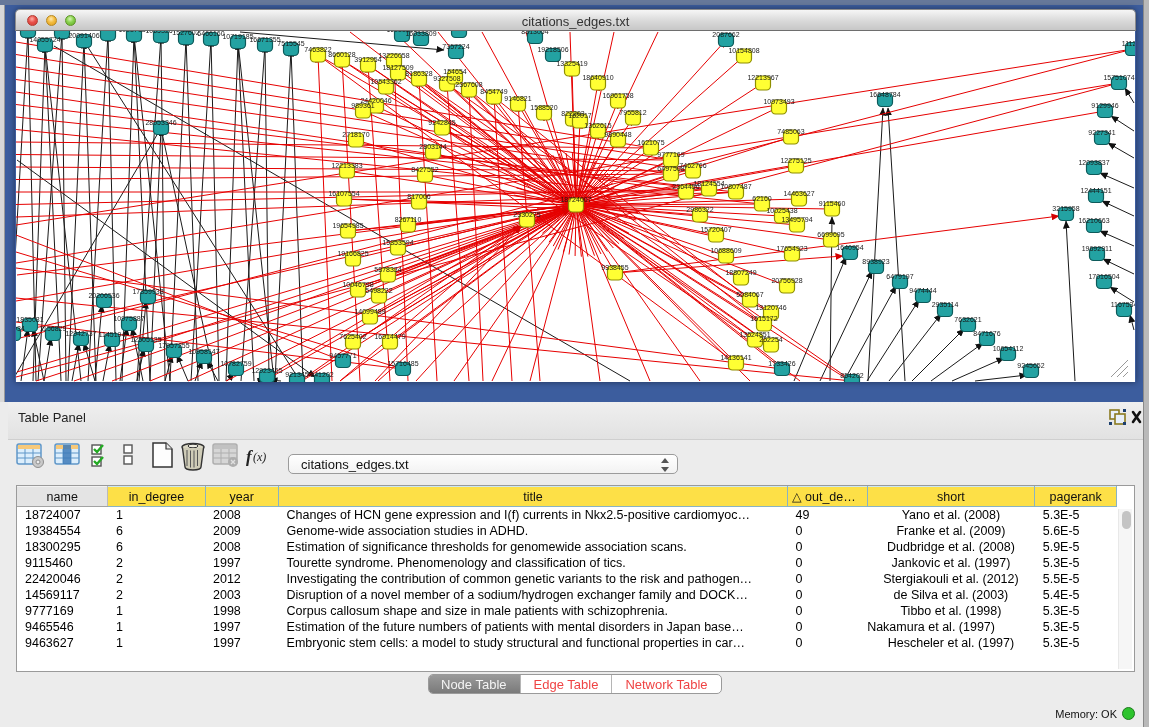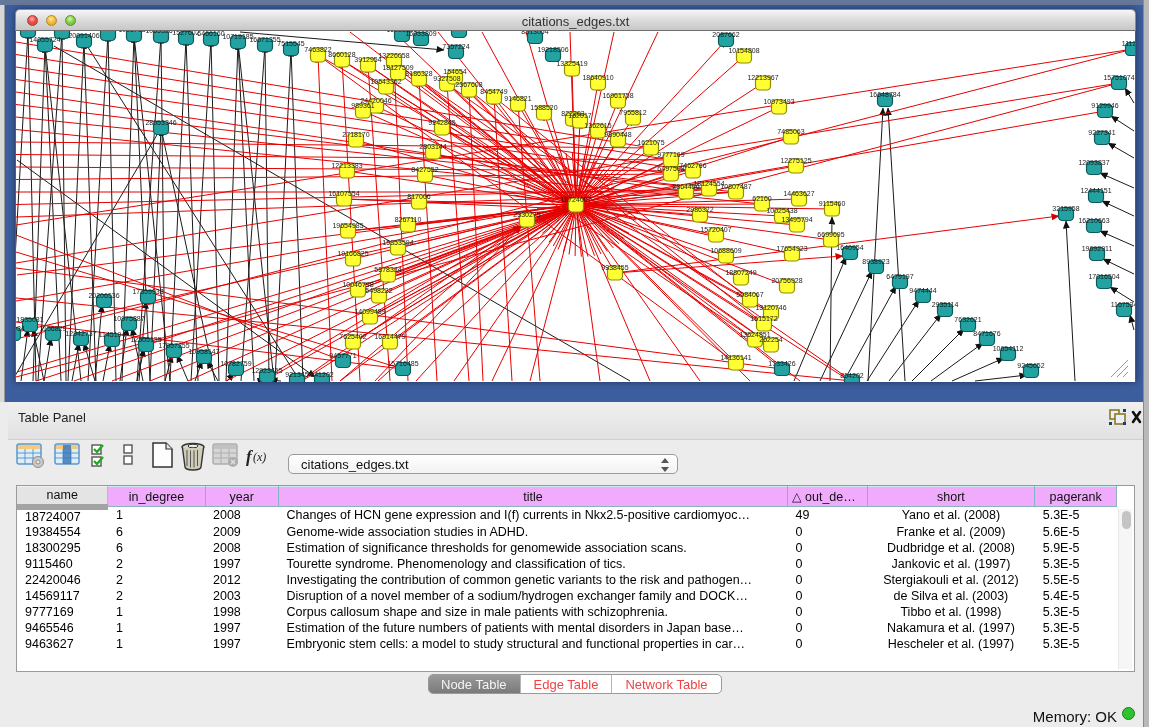--- a/index.html
+++ b/index.html
@@ -13,31 +13,31 @@
 #tlr { left:11px; background:radial-gradient(circle at 4px 3px,#ffb0a8,#e8514a 45%,#cf3a31); border:1px solid #b43c32;}
 #tly { left:30px; background:radial-gradient(circle at 4px 3px,#ffe9b0,#f3bc3f 45%,#dd9c1e); border:1px solid #b8881e;}
 #tlg { left:49px; background:radial-gradient(circle at 4px 3px,#d6f5b2,#88d14e 45%,#63ad28); border:1px solid #5e9428;}
 #tablepanel { position:absolute; left:0; top:402px; width:1143px; height:325px; background:#ececec; }
 #tphead { position:absolute; left:0; top:0; width:100%; height:38px; background:linear-gradient(#efefef,#e2e2e2); border-bottom:1px solid #cfcfcf;margin-left:8px; }
 #tphead span { position:absolute; left:10px; top:8px; font-size:13px; color:#222; }
 #tbar { position:absolute; left:0; top:30px; width:100%; height:52px; }
 #dropdown { position:absolute; left:288px; top:22px; width:390px; height:20px; background:linear-gradient(#ffffff,#f2f2f2); border:1px solid #9b9b9b; border-radius:5px; font-size:13px; color:#111; padding:2px 0 0 12px; }
 #tablewrap { position:absolute; left:16px; top:83px; width:1119px; height:187px; background:#fff; border:1px solid #9a9a9a; }
 table { border-collapse:collapse; table-layout:fixed; width:1100px; font-size:12.5px; }
-th { background:#f0abfc; border-right:1px solid #89b3c3; border-bottom:1px solid #89b3c3; border-top:1px solid #cde8f2; font-weight:normal; font-size:12.5px; height:20px; padding:0; color:#111; }
-th.first { background:#e4e4e4; border-right:1px solid #bbb; border-bottom:6px solid #a3a3a3; border-top:1px solid #f2f2f2; }
+th { background:#fde047; border-right:1px solid #89b3c3; border-bottom:1px solid #89b3c3; border-top:1px solid #cde8f2; font-weight:normal; font-size:12.5px; height:20px; padding:0; color:#111; }
+th.first { background:#e4e4e4; border-right:1px solid #bbb; border-bottom:1px solid #a3a3a3; border-top:1px solid #f2f2f2; }
 td { height:16px; padding:0 0 0 8px; white-space:nowrap; overflow:hidden; color:#000; font-size:12.5px; }
 #scroll { position:absolute; right:2px; top:23px; width:14px; height:160px; background:#f6f6f6; border-left:1px solid #e8e8e8; }
 #thumb { position:absolute; left:3px; top:2px; width:9px; height:18px; background:#c4c4c4; border-radius:5px; }
 #seg { position:absolute; left:428px; top:272px; height:20px; display:flex; border:1px solid #9a9a9a; border-radius:5px; overflow:hidden; background:#fff; font-size:13px; }
 #seg div { padding:2px 13px 0 13px; border-right:1px solid #b5b5b5; color:#ef4444; }
 #seg div.sel { background:linear-gradient(#9a9a9a,#7a7a7a); color:#f4f4f4;padding-left:12px; }
 #seg div:last-child { border-right:none; }
 #statusbar { position:absolute; left:0; top:700px; width:1143px; height:27px; background:#ececec; }
-#mem { position:absolute; right:26px; top:8px; font-size:15px; color:#111; }
+#mem { position:absolute; right:26px; top:8px; font-size:11px; color:#111; }
 #memdot { position:absolute; right:8px; top:7px; width:13px; height:13px; border-radius:50%; background:#2ec42e; border:1px solid #1d7a1d; }
 </style></head>
 <body>
 <div id="desktop"></div>
 <div id="topband"></div>
 <div id="leftstrip"></div>
 <div id="win">
   <div id="titlebar">
     <div id="titletext">citations_edges.txt</div>
     <div class="tl" id="tlr"></div>
@@ -769,21 +769,21 @@
             <td>0</td>
             <td style="text-align:center;padding:0">Tibbo et al. (1998)</td>
             <td>5.3E-5</td>
           </tr>
       <tr>
             <td>9465546</td>
             <td>1</td>
             <td>1997</td>
             <td>Estimation of the future numbers of patients with mental disorders in Japan base…</td>
             <td>0</td>
-            <td style="text-align:center;padding:0">Nakamura et al. (1997)</td>
+            <td style="padding:0">Nakamura et al. (1997)</td>
             <td>5.3E-5</td>
           </tr>
       <tr>
             <td>9463627</td>
             <td>1</td>
             <td>1997</td>
             <td>Embryonic stem cells: a model to study structural and functional properties in car…</td>
             <td>0</td>
             <td style="text-align:center;padding:0">Hescheler et al. (1997)</td>
             <td>5.3E-5</td>

